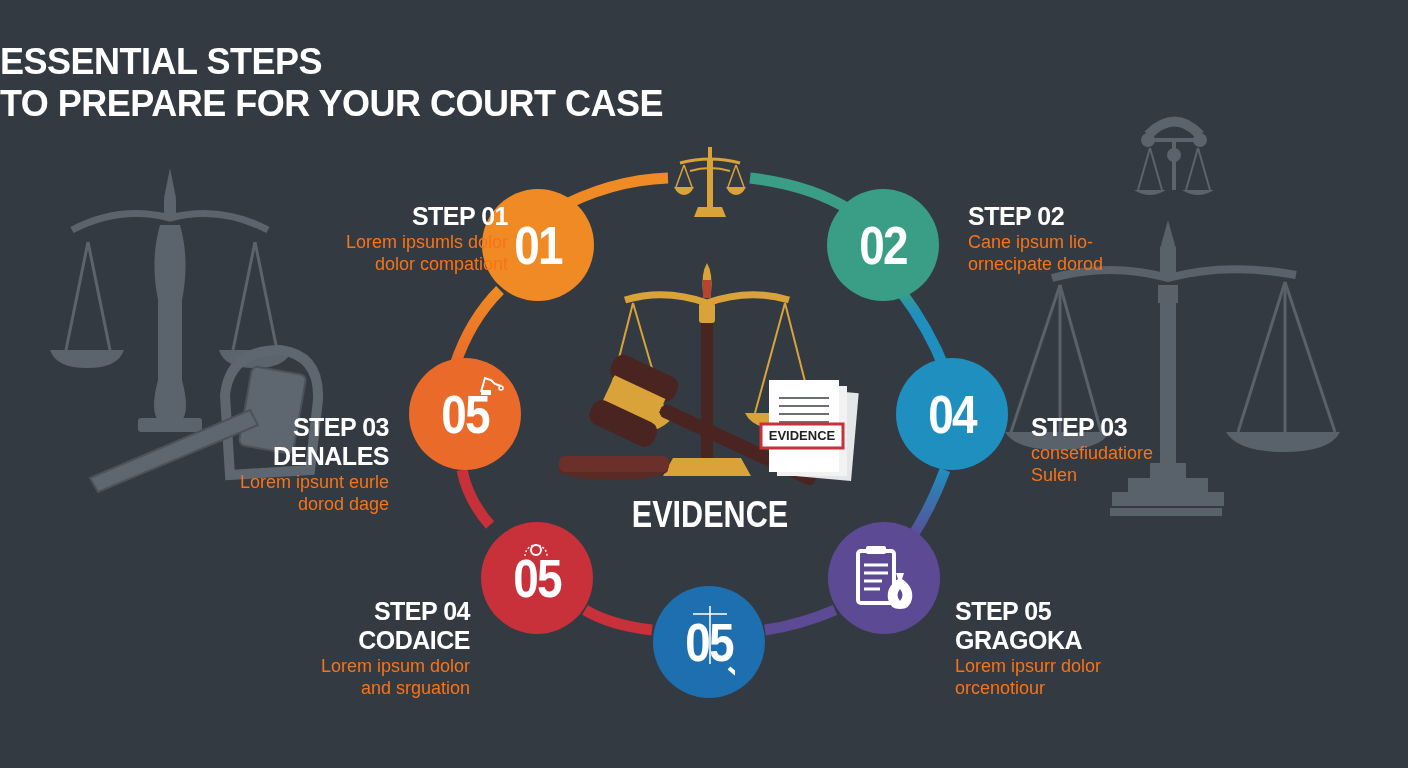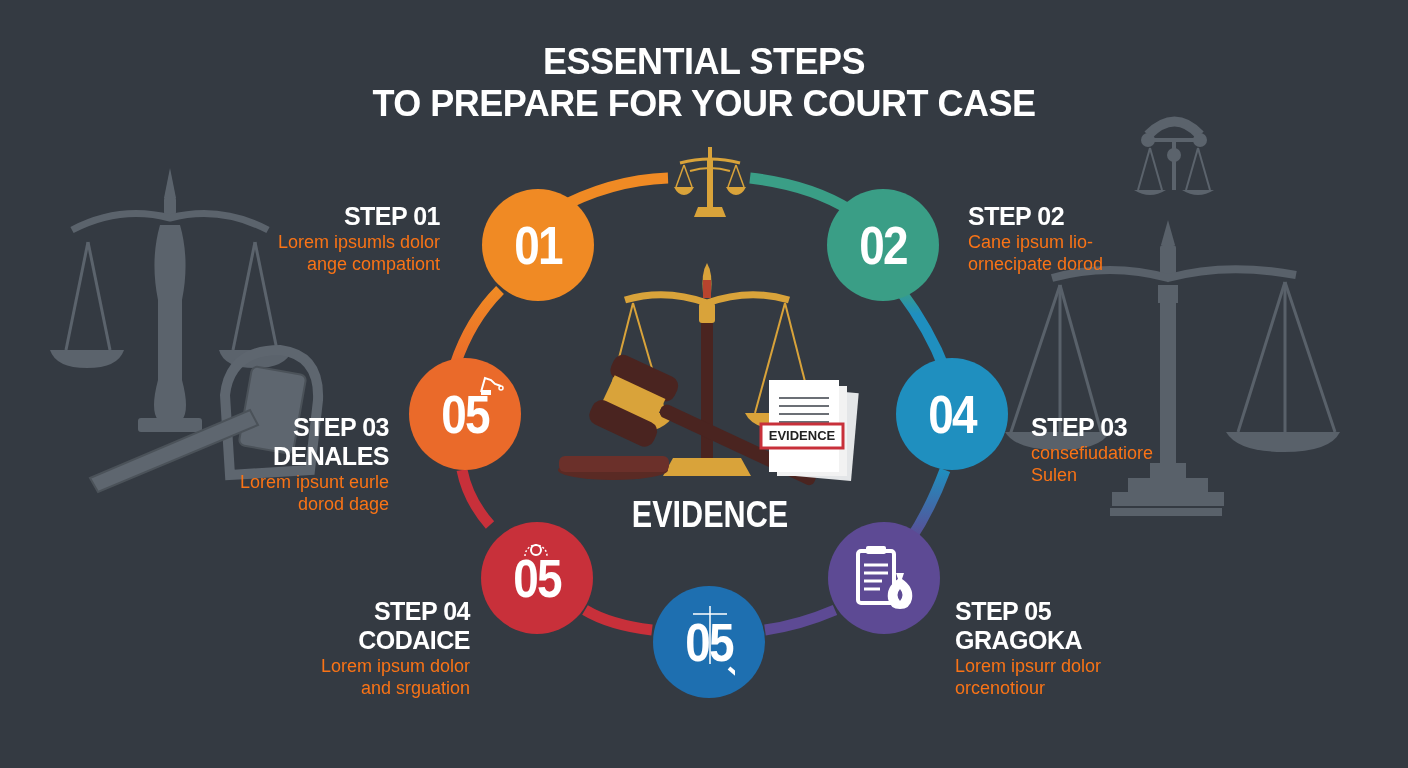--- a/index.html
+++ b/index.html
@@ -1,18 +1,18 @@
 <!DOCTYPE html>
 <html><head>
 <meta charset="utf-8">
 <style>
   html,body{margin:0;padding:0;}
   body{width:1408px;height:768px;background:#343a42;overflow:hidden;position:relative;font-family:"Liberation Sans",sans-serif;color:#fff;}
   .abs{position:absolute;}
-  .title{position:absolute;left:0;width:1408px;text-align:center;font-weight:bold;color:#ffffff;font-size:36px;letter-spacing:-0.5px;line-height:40px;}
+  .title{position:absolute;left:0;width:1408px;text-align:left;font-weight:bold;color:#ffffff;font-size:36px;letter-spacing:-0.5px;line-height:40px;}
   .title.l1{top:42px;}
   .title.l2{top:84px;}
   svg.bg{position:absolute;left:0;top:0;}
   .node{position:absolute;width:112px;height:112px;border-radius:50%;display:flex;align-items:center;justify-content:center;font-weight:bold;font-size:54px;color:#fff;letter-spacing:-2px;}
   .node .num{font-family:"Liberation Sans",sans-serif;transform:scaleX(0.85);}
   .stepblock{position:absolute;color:#fff;}
   .stepblock .h{font-weight:bold;font-size:25px;line-height:29px;transform-origin:left top;letter-spacing:-0.5px;}
   .stepblock .sub{font-weight:bold;font-size:25px;line-height:29px;letter-spacing:-0.5px;}
   .stepblock .d{font-size:18px;line-height:22px;color:#f97316;}
   .right-align{text-align:right;}
@@ -209,24 +209,24 @@
     <rect x="14" y="3" width="20" height="8" rx="2" fill="#fff"></rect>
     <line x1="12" y1="22" x2="36" y2="22" stroke="#fff" stroke-width="3"></line>
     <line x1="12" y1="30" x2="36" y2="30" stroke="#fff" stroke-width="3"></line>
     <line x1="12" y1="38" x2="30" y2="38" stroke="#fff" stroke-width="3"></line>
     <line x1="12" y1="46" x2="28" y2="46" stroke="#fff" stroke-width="3"></line>
     <path d="M44 30 L52 30 L50 36 Q62 44 60 56 Q58 66 48 66 Q38 66 36 56 Q34 44 46 36 Z" fill="#fff"></path>
     <path d="M48 46 Q53 52 48 58 Q43 52 48 46Z" fill="#5d4a94"></path>
   </svg>
 </div>
 
-<div class="stepblock right-align" style="right:968px;top:202px;width:200px;">
+<div class="stepblock right-align" style="right:900px;top:202px;width:200px;">
   <div class="h">STEP 01</div>
   <div class="d">Lorem ipsumls dolor</div>
-  <div class="d">ange compationt</div>
+  <div class="d">dolor compationt</div>
 </div>
 
 <div class="stepblock" style="left:968px;top:202px;width:200px;">
   <div class="h">STEP 02</div>
   <div class="d">Cane ipsum lio-</div>
   <div class="d">ornecipate dorod</div>
 </div>
 
 <div class="stepblock right-align" style="right:1019px;top:413px;width:200px;">
   <div class="h">STEP 03</div>

